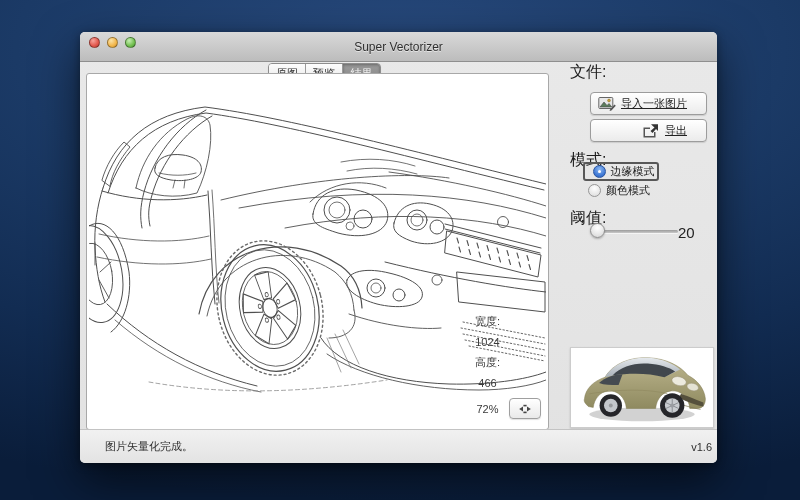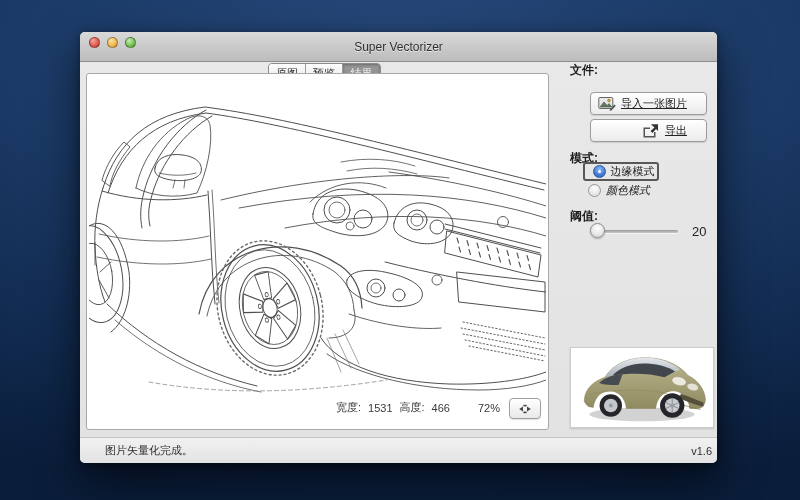--- a/index.html
+++ b/index.html
@@ -32,21 +32,21 @@
   .light.yellow { background:radial-gradient(circle at 35% 30%, #fbe2a5, #f2b64b 60%, #c98f2d); }
   .light.green  { background:radial-gradient(circle at 35% 30%, #c6eeb2, #72c050 60%, #4f9436); }
   
   .canvas-box {
     position:absolute; left:6px; top:41px; width:463px; height:357px;
     background:#ffffff; border:1px solid #a8a8a8; border-radius:3px;
   }
   .artwork { position:absolute; left:2px; top:2px; }
   .canvas-status {
     position:absolute; right:48px; bottom:14px;
-    font-size:11px; color:#3a3a3a; display:flex; gap:7px; align-items:center;
+    font-size:11px; color:#3a3a3a; display:flex; gap:7px; align-items:center;flex-direction:column;
   }
   .canvas-status .gap { width:14px; }
   .fit-btn {
     position:absolute; right:7px; bottom:10px; width:32px; height:21px;
     background:linear-gradient(#ffffff,#e9e9e9);
     border:1px solid #9f9f9f; border-radius:4px;
     display:flex; align-items:center; justify-content:center;
     box-shadow:0 1px 1px rgba(0,0,0,.12);
   }
   
@@ -60,33 +60,33 @@
     font-size:11px; color:#333;
     background:linear-gradient(#fdfdfd,#e7e7e7);
     border-right:1px solid #9a9a9a;
   }
   .tab:last-child { border-right:none; }
   .tab.selected {
     background:linear-gradient(#9c9c9c,#858585);
     color:#f5f5f5; box-shadow:inset 0 1px 3px rgba(0,0,0,.35);
   }
   
-  .panel-label { position:absolute; font-size:12px; font-weight:bold; color:#1d1d1d; }
+  .panel-label { position:absolute; font-size:16px; font-weight:normal; color:#1d1d1d; }
   .btn {
     position:absolute; left:510px; width:117px; height:23px;
     background:linear-gradient(#ffffff,#ebebeb);
     border:1px solid #9c9c9c; border-radius:4px;
     display:flex; align-items:center;
     font-size:11px; color:#222;
     box-shadow:0 1px 1px rgba(0,0,0,.12);
     text-decoration:underline;
   }
   .btn .icon { width:18px; height:15px; margin-left:7px; flex:0 0 auto; }
   .btn .btn-label { flex:1; text-align:center; padding-right:14px; }
-  .radio-row { position:absolute; display:flex; align-items:center; gap:5px;font-style:italic; }
+  .radio-row { position:absolute; display:flex; align-items:center; gap:5px; }
   .focus-ring {
     position:absolute; left:503px; top:130px; width:76px; height:19px;
     border:2px solid #585858; border-radius:3px;
     display:flex; align-items:center; gap:5px; padding-left:5px;justify-content:center;
   }
   .radio { width:13px; height:13px; border-radius:50%; flex:0 0 auto; }
   .radio.on {
     background:radial-gradient(circle at 50% 30%, #8cb8f2, #3a74d2 70%, #2d5eb0);
     border:1px solid #2a55a0; position:relative;
   }
@@ -104,29 +104,29 @@
   .slider .track {
     position:absolute; left:2px; top:7px; width:86px; height:3px;
     background:linear-gradient(#9b9b9b,#c9c9c9); border-radius:2px;
     box-shadow:0 1px 0 rgba(255,255,255,.6);
   }
   .slider .knob {
     position:absolute; left:0; top:0; width:15px; height:15px; border-radius:50%;
     background:radial-gradient(circle at 50% 30%, #ffffff, #d5d5d5);
     border:1px solid #8d8d8d; box-shadow:0 1px 2px rgba(0,0,0,.25);
   }
-  .slider .value { position:absolute; left:102px; top:1px; font-size:13px; color:#222; }
+  .slider .value { position:absolute; left:88px; top:1px; font-size:15px; color:#222; }
   
   .thumb {
     position:absolute; left:490px; top:315px; width:144px; height:81px;
     background:#ffffff; border:1px solid #cccccc; box-shadow:0 1px 2px rgba(0,0,0,.15);
   }
   
   .statusbar {
-    position:absolute; left:0; bottom:0; width:100%; height:26px;
+    position:absolute; left:0; bottom:0; width:100%; height:34px;
     background:linear-gradient(#f1f1f1,#e3e3e3);
     border-top:1px solid #c3c3c3; border-radius:0 0 5px 5px;
     display:flex; align-items:center; font-size:11px; color:#2e2e2e;
   }
   .statusbar .msg { margin-left:25px; }
   .statusbar .ver { margin-left:auto; margin-right:5px; }
 </style>
 </head>
 <body>
 
@@ -249,21 +249,21 @@
         </g>
         <path d="M 265,234 C 270,252 258,262 240,262" stroke-width="0.9"></path>
         <path d="M 232,262 C 250,290 300,306 360,308 C 400,309 436,304 457,296"></path>
         <path d="M 238,278 C 270,300 330,314 390,314 C 416,314 442,310 457,304" stroke-width="0.9"></path>
         <path d="M 238,262 L 252,296 M 246,258 L 262,292 M 254,254 L 270,288" stroke-width="0.7" stroke="#7d7d7d"></path>
       </g>
     </svg>
 
     <div class="canvas-status">
       <span>宽度:</span>
-      <span>1531</span>
+      <span>1024</span>
       <span>高度:</span>
       <span>466</span>
       <span class="gap"></span>
       <span>72%</span>
     </div>
 
     <div class="fit-btn">
       <svg width="14" height="10" viewBox="0 0 14 10">
         <g fill="#444">
           <path d="M1.2,5 L5,2.6 L5,7.4 Z"></path>

